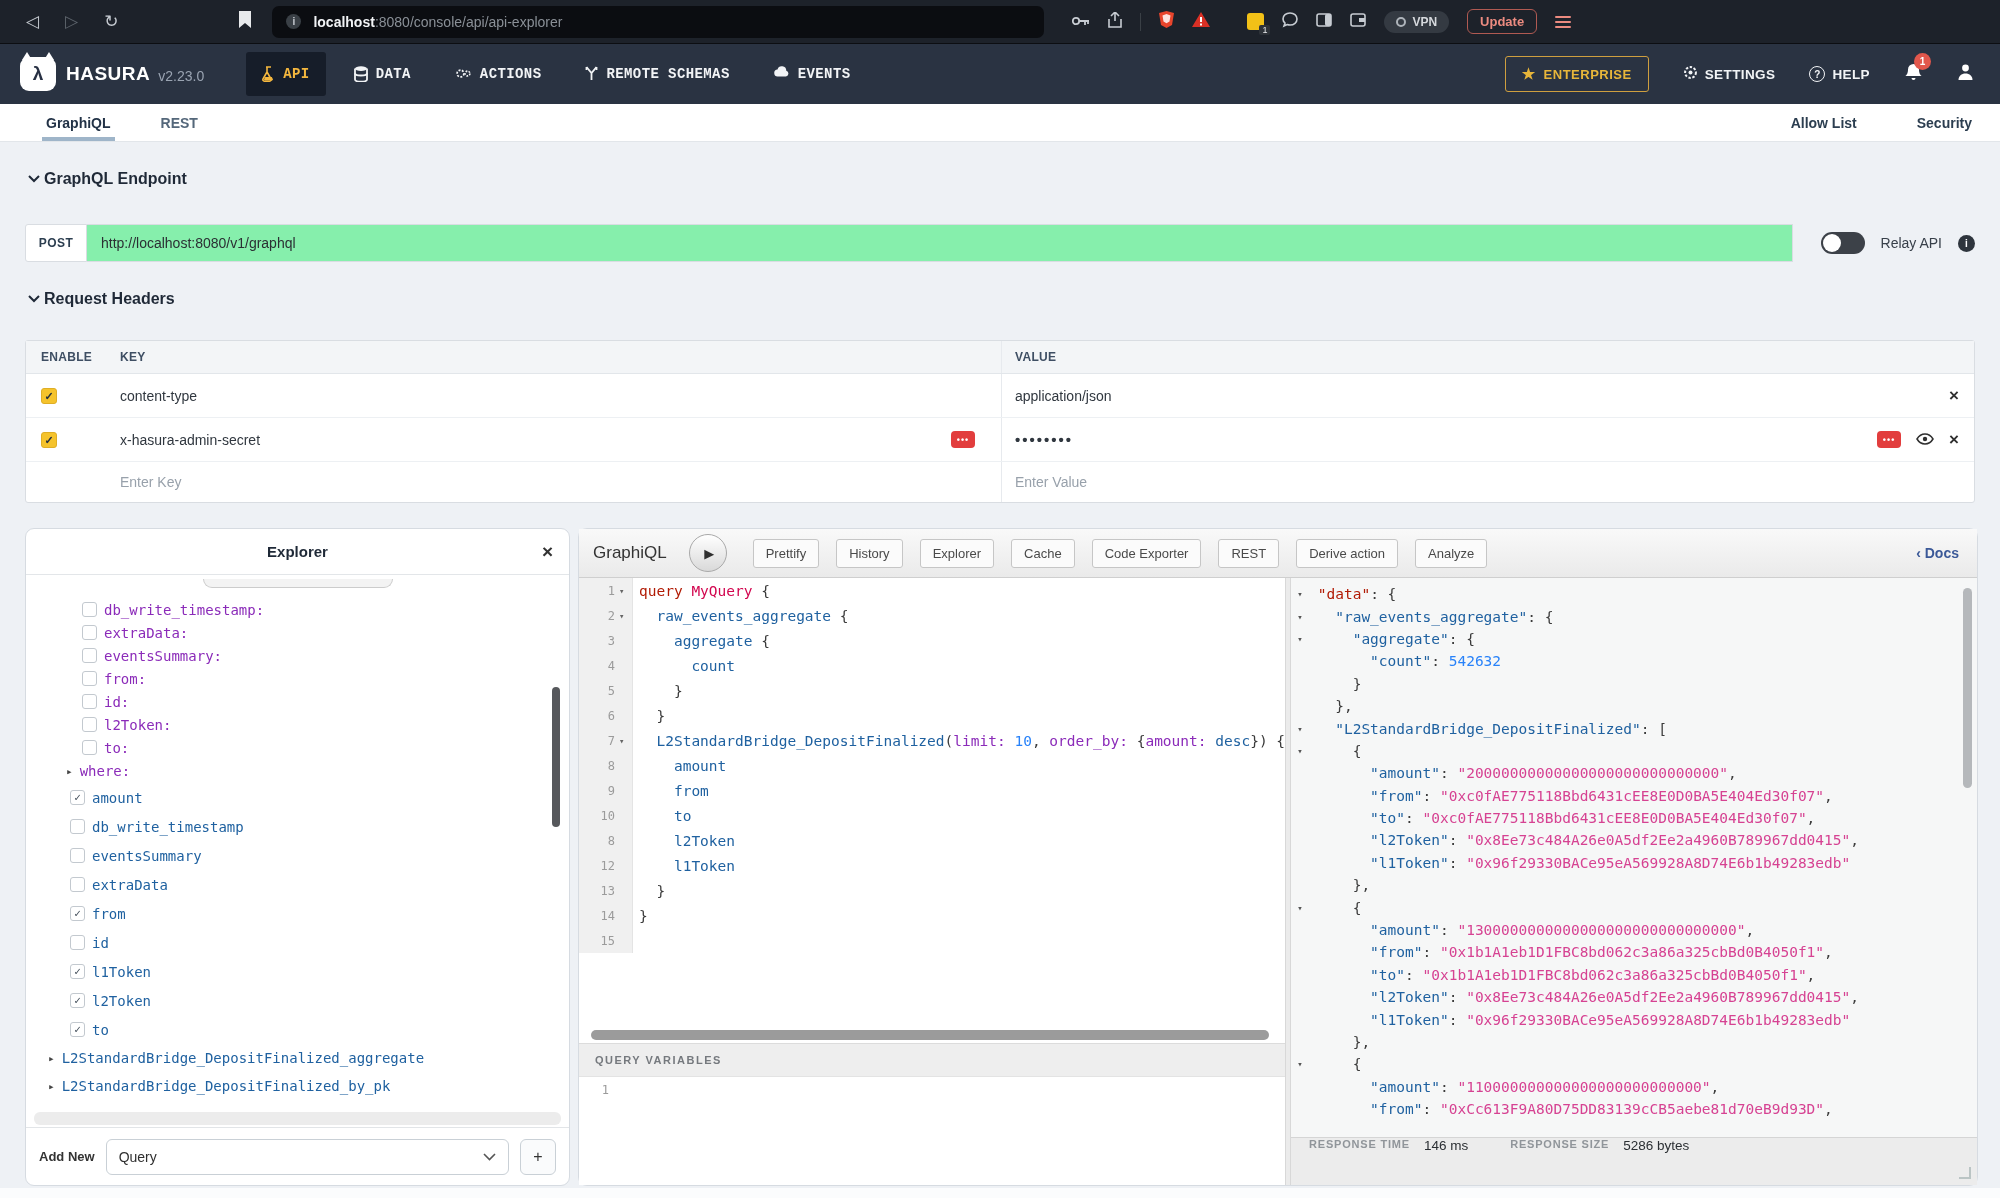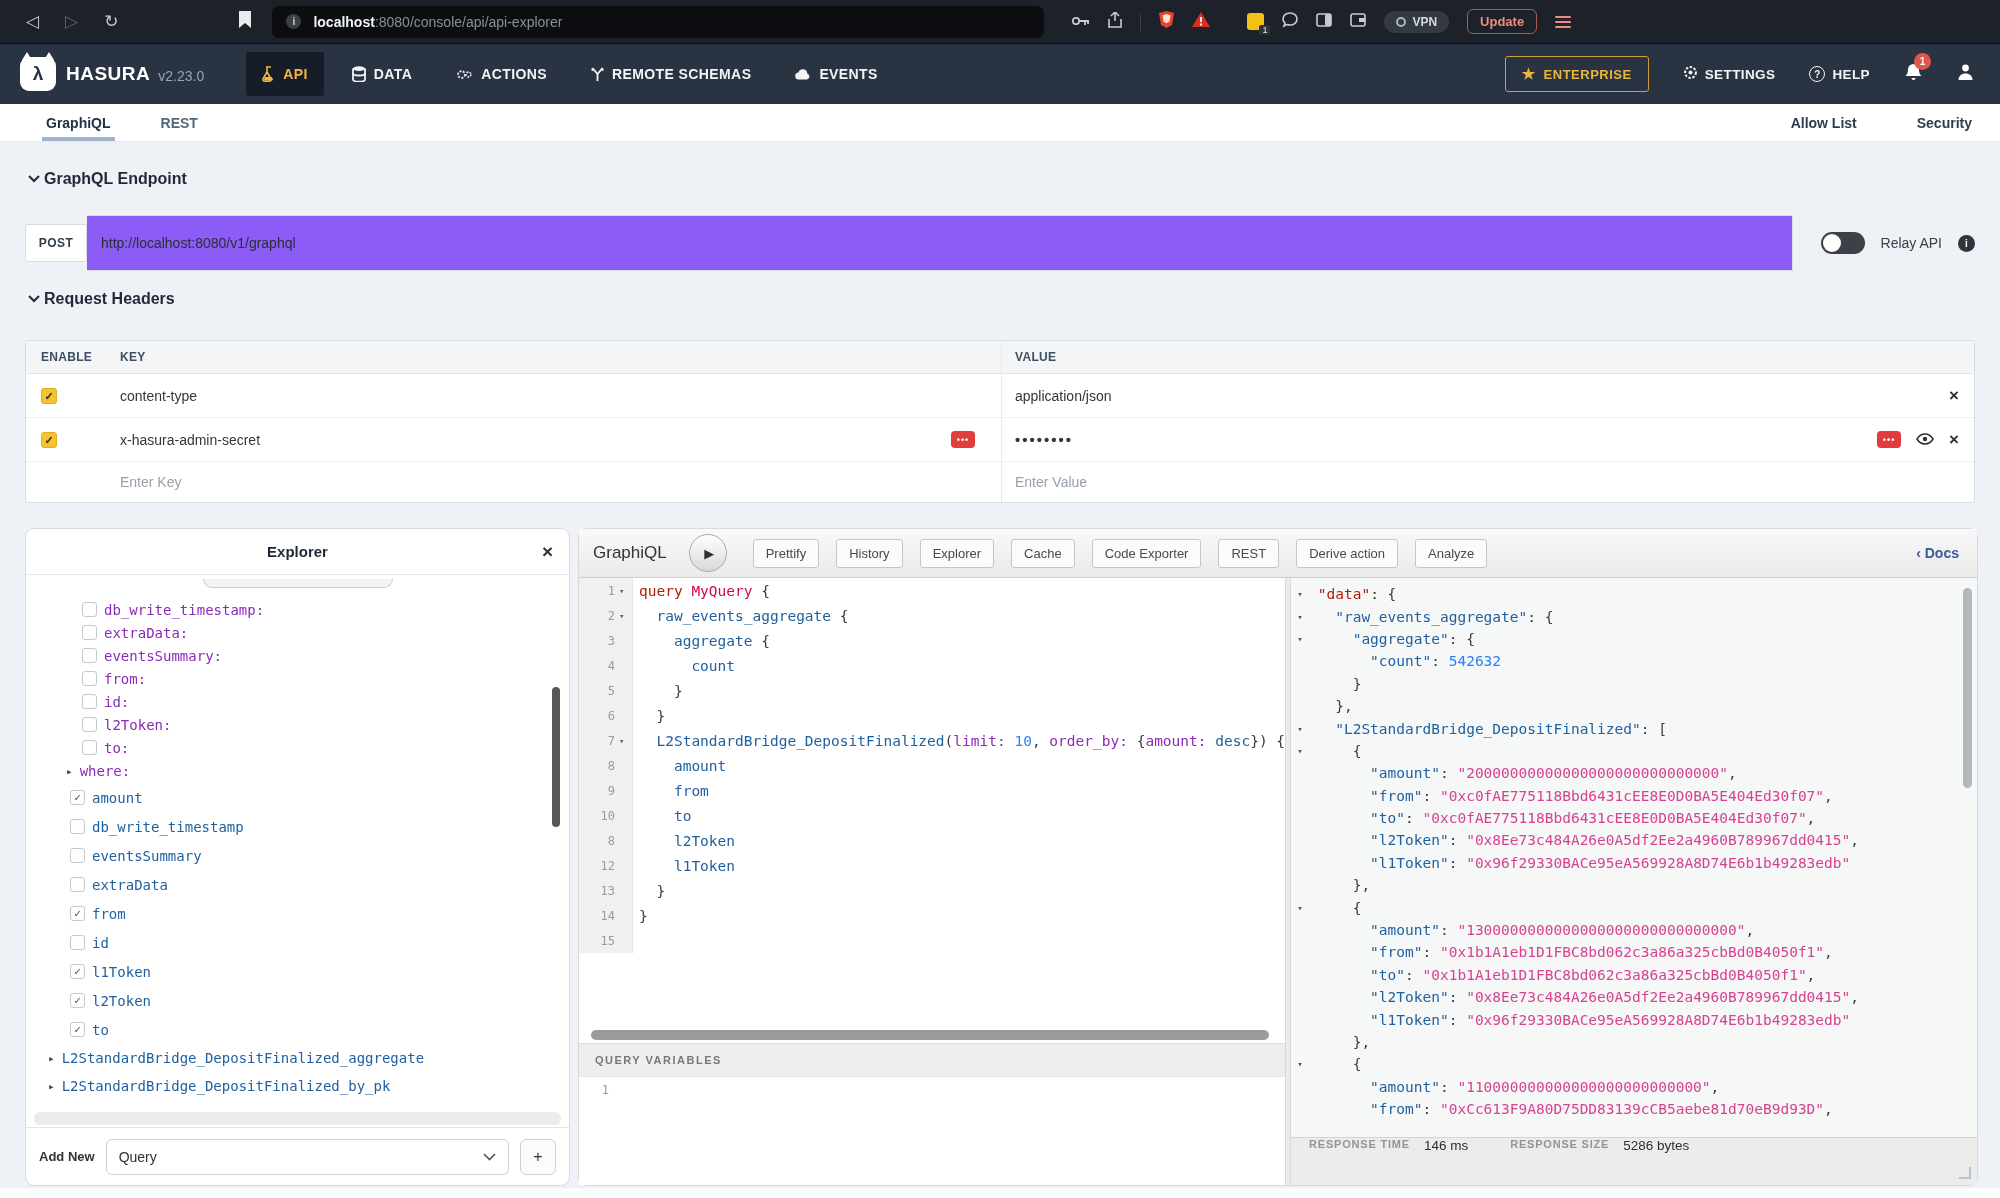--- a/index.html
+++ b/index.html
@@ -26,21 +26,21 @@
   .burger i { width:16px; height:2px; background:#ec8b80; border-radius:1px; }
 
   
   .nav { position:absolute; top:44px; left:0; right:0; height:60px; background:#2a3342; display:flex; align-items:center; }
   .logo { width:36px; height:34px; background:#fff; border-radius:9px; margin-left:20px; position:relative; display:flex; align-items:center; justify-content:center; color:#273043; font-weight:bold; font-size:19px; }
   .logo::before, .logo::after { content:""; position:absolute; top:-5px; border-bottom:8px solid #fff; border-left:5px solid transparent; border-right:5px solid transparent; }
   .logo::before { left:2px; } .logo::after { right:2px; }
   .brand { color:#fff; font-weight:bold; font-size:19px; letter-spacing:.5px; margin-left:10px; }
   .version { color:#9aa4b2; font-size:14px; margin-left:8px; margin-top:4px; }
   .nav-items { display:flex; align-items:center; margin-left:42px; gap:12px; }
-  .nav-item { display:flex; align-items:center; gap:8px; color:#f2f4f6; font-weight:bold; font-size:14px; letter-spacing:.4px; padding:14px 16px; border-radius:3px; }
+  .nav-item { display:flex; gap:8px; color:#f2f4f6; font-weight:bold; font-size:14px; letter-spacing:.4px; padding:14px 16px; border-radius:3px;font-family:Liberation Mono, monospace; }
   .nav-item.active { background:#161d29; color:#f4b73e; }
   .nav-item svg { display:block; }
   .nav-right { margin-left:auto; display:flex; align-items:center; gap:34px; margin-right:26px; }
   .ent-btn { display:flex; align-items:center; gap:8px; border:1.5px solid #cf9f3f; border-radius:3px; padding:8px 16px; color:#e8b63a; font-weight:bold; font-size:13px; letter-spacing:.5px; }
   .ent-star { color:#e8b63a; font-size:15px; }
   .nav-link { display:flex; align-items:center; gap:7px; color:#f2f4f6; font-weight:bold; font-size:13.5px; letter-spacing:.4px; }
   .help-q { width:16px; height:16px; border-radius:50%; border:1.6px solid #f2f4f6; font-size:10px; display:flex; align-items:center; justify-content:center; font-weight:bold; }
   .bell-wrap { position:relative; }
   .bell-badge { position:absolute; top:-9px; right:-8px; min-width:17px; height:17px; border-radius:50%; background:#e2574c; color:#fff; font-size:10px; font-weight:bold; display:flex; align-items:center; justify-content:center; }
 
@@ -53,21 +53,21 @@
 
   
   .content { position:absolute; top:142px; left:0; right:0; bottom:0; background:#eef1f5; }
   .sec-head { position:absolute; left:28px; display:flex; align-items:center; gap:4px; font-weight:bold; font-size:16px; color:#1f2937; }
   .sec-head svg { display:block; }
   .endpoint-head { top:28px; }
   .headers-head { top:148px; }
 
   .endpoint-row { position:absolute; top:82px; left:25px; right:25px; height:38px; display:flex; align-items:center; }
   .post-chip { width:62px; height:38px; background:#fff; border:1px solid #d9dde2; border-radius:3px 0 0 3px; display:flex; align-items:center; justify-content:center; font-weight:bold; font-size:12px; color:#2c3e50; letter-spacing:.5px; }
-  .url-input { width:1706px; height:56px; background:#8b5cf6; border:1px solid #d9dde2; border-left:none; display:flex; align-items:center; padding-left:14px; font-size:14px; color:#2b2f33; }
+  .url-input { width:1706px; height:38px; background:#86efac; border:1px solid #d9dde2; border-left:none; display:flex; align-items:center; padding-left:14px; font-size:14px; color:#2b2f33; }
   .relay-cluster { margin-left:auto; display:flex; align-items:center; gap:16px; }
   .toggle { width:44px; height:22px; border-radius:11px; background:#3c4148; position:relative; }
   .toggle .knob { position:absolute; left:2px; top:2px; width:18px; height:18px; border-radius:50%; background:#fff; }
   .relay-label { font-size:14px; color:#38404a; }
   .info-dot { width:17px; height:17px; border-radius:50%; background:#2e353d; color:#fff; font-size:10px; font-weight:bold; display:flex; align-items:center; justify-content:center; }
 
   
   .hdr-table { position:absolute; top:198px; left:25px; right:25px; background:#fff; border:1px solid #d9dde2; border-radius:3px; }
   .hrow { display:grid; grid-template-columns:78px 897px 1fr; align-items:center; border-bottom:1px solid #edf0f3; }
   .hrow.head { height:33px; background:#f3f5f7; border-bottom:1px solid #e2e6ea; font-size:12px; font-weight:bold; color:#3e4e63; letter-spacing:.3px; }

